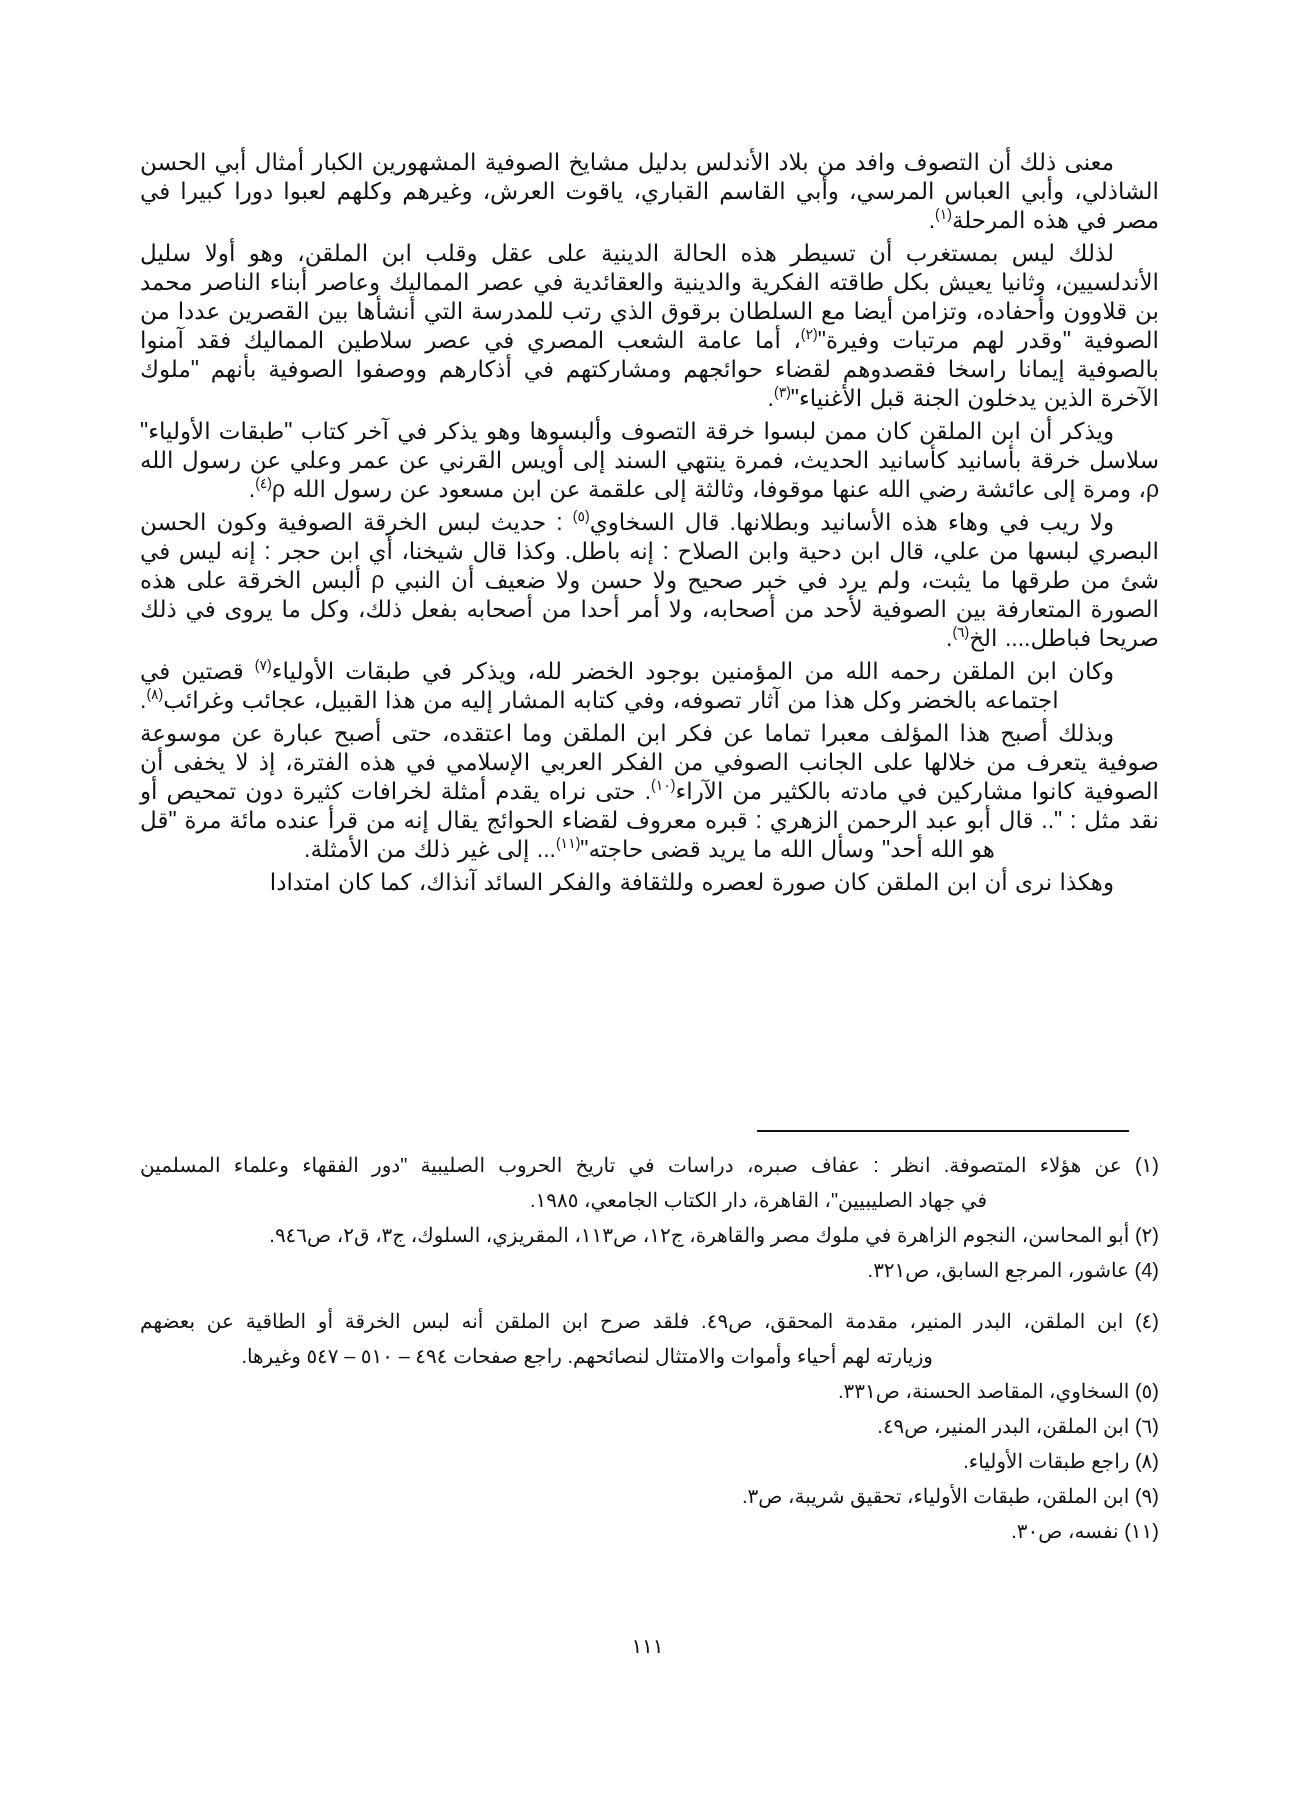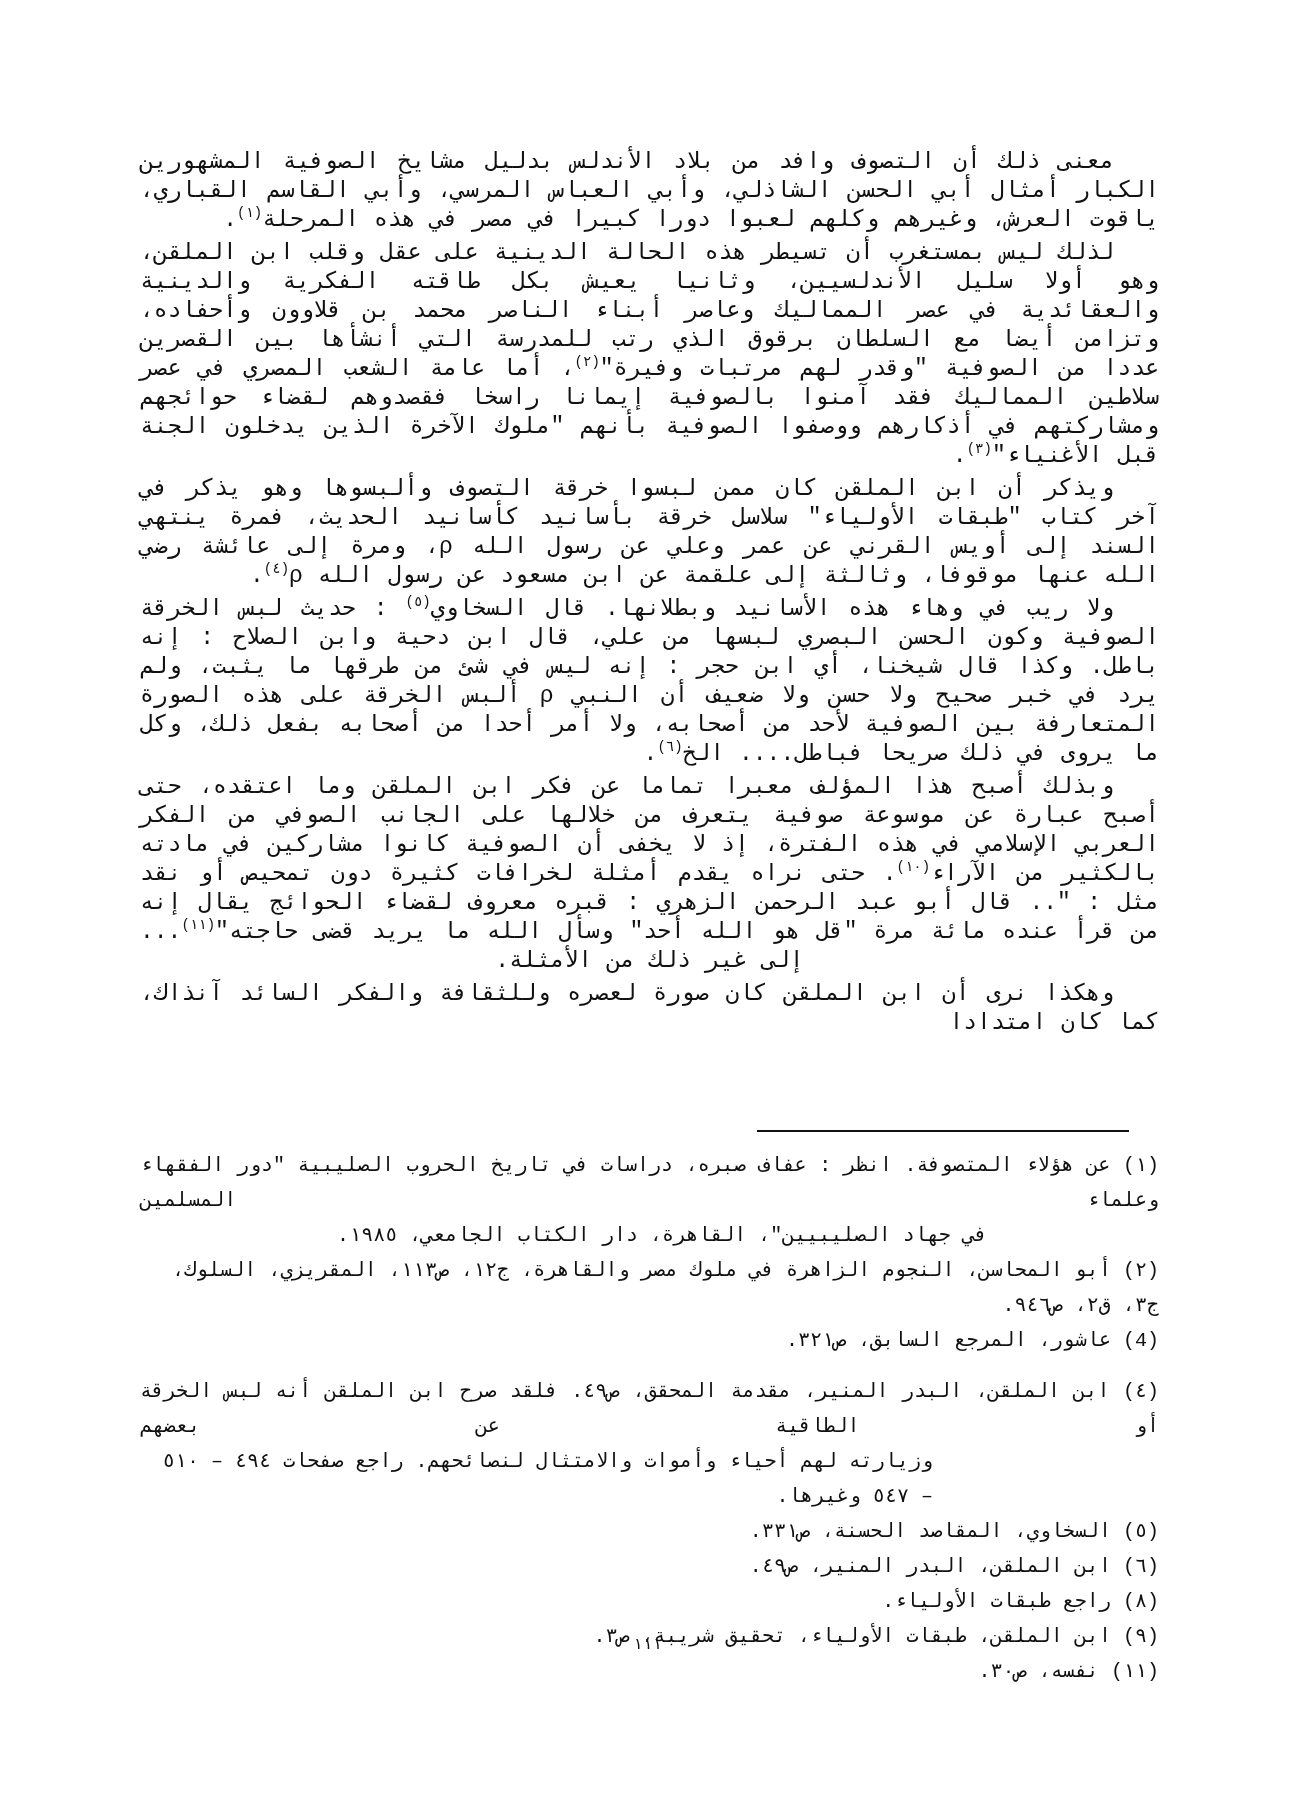--- a/index.html
+++ b/index.html
@@ -2,21 +2,21 @@
 <html lang="ar" dir="rtl"><head>
 <meta charset="utf-8">
 <style>
   html,body{margin:0;padding:0;background:#e8e8e8;}
   .page{
     position:relative;
     width:1295px;height:1800px;
     margin:0 auto;
     background:#ffffff;
     overflow:hidden;
-    font-family:Liberation Mono, monospace;
+    font-family:Liberation Sans, sans-serif;
     color:#111111;
     direction:rtl;
   }
   .content{
     position:absolute;
     top:148px;right:136px;left:140px;
     direction:rtl;
   }
   .para{
     margin:0 0 4px 0;
@@ -49,34 +49,35 @@
     text-align:right;
     white-space:normal;
   }
   .fn-line.stretch{text-align:justify;text-align-last:justify;margin-top:16px;}
   .fn-line.ind1{padding-right:172px;}
   .fn-line.ind2{padding-right:226px;}
   .page-number{
     position:absolute;
     top:1634px;left:0;right:0;
     text-align:center;
-    font-size:16px;
+    font-size:20px;
     letter-spacing:4px;
   }
 </style>
 </head>
 <body>
 
 <div class="page">
 
   <div class="content">
       <p class="para">معنى ذلك أن التصوف وافد من بلاد الأندلس بدليل مشايخ الصوفية المشهورين الكبار أمثال أبي الحسن الشاذلي، وأبي العباس المرسي، وأبي القاسم القباري، ياقوت العرش، وغيرهم وكلهم لعبوا دورا كبيرا في مصر في هذه المرحلة<span class="sup">(١)</span>.</p>
       <p class="para">لذلك ليس بمستغرب أن تسيطر هذه الحالة الدينية على عقل وقلب ابن الملقن، وهو أولا سليل الأندلسيين، وثانيا يعيش بكل طاقته الفكرية والدينية والعقائدية في عصر المماليك وعاصر أبناء الناصر محمد بن قلاوون وأحفاده، وتزامن أيضا مع السلطان برقوق الذي رتب للمدرسة التي أنشأها بين القصرين عددا من الصوفية "وقدر لهم مرتبات وفيرة"<span class="sup">(٢)</span>، أما عامة الشعب المصري في عصر سلاطين المماليك فقد آمنوا بالصوفية إيمانا راسخا فقصدوهم لقضاء حوائجهم ومشاركتهم في أذكارهم ووصفوا الصوفية بأنهم "ملوك الآخرة الذين يدخلون الجنة قبل الأغنياء"<span class="sup">(٣)</span>.</p>
       <p class="para">ويذكر أن ابن الملقن كان ممن لبسوا خرقة التصوف وألبسوها وهو يذكر في آخر كتاب "طبقات الأولياء" سلاسل خرقة بأسانيد كأسانيد الحديث، فمرة ينتهي السند إلى أويس القرني عن عمر وعلي عن رسول الله ρ، ومرة إلى عائشة رضي الله عنها موقوفا، وثالثة إلى علقمة عن ابن مسعود عن رسول الله ρ<span class="sup">(٤)</span>.</p>
       <p class="para">ولا ريب في وهاء هذه الأسانيد وبطلانها. قال السخاوي<span class="sup">(٥)</span> : حديث لبس الخرقة الصوفية وكون الحسن البصري لبسها من علي، قال ابن دحية وابن الصلاح : إنه باطل. وكذا قال شيخنا، أي ابن حجر : إنه ليس في شئ من طرقها ما يثبت، ولم يرد في خبر صحيح ولا حسن ولا ضعيف أن النبي ρ ألبس الخرقة على هذه الصورة المتعارفة بين الصوفية لأحد من أصحابه، ولا أمر أحدا من أصحابه بفعل ذلك، وكل ما يروى في ذلك صريحا فباطل.... الخ<span class="sup">(٦)</span>.</p>
+      <p class="para last-left">وكان ابن الملقن رحمه الله من المؤمنين بوجود الخضر لله، ويذكر في طبقات الأولياء<span class="sup">(٧)</span> قصتين في اجتماعه بالخضر وكل هذا من آثار تصوفه، وفي كتابه المشار إليه من هذا القبيل، عجائب وغرائب<span class="sup">(٨)</span>.</p>
       <p class="para last-center">وبذلك أصبح هذا المؤلف معبرا تماما عن فكر ابن الملقن وما اعتقده، حتى أصبح عبارة عن موسوعة صوفية يتعرف من خلالها على الجانب الصوفي من الفكر العربي الإسلامي في هذه الفترة، إذ لا يخفى أن الصوفية كانوا مشاركين في مادته بالكثير من الآراء<span class="sup">(١٠)</span>. حتى نراه يقدم أمثلة لخرافات كثيرة دون تمحيص أو نقد مثل : ".. قال أبو عبد الرحمن الزهري : قبره معروف لقضاء الحوائج يقال إنه من قرأ عنده مائة مرة "قل هو الله أحد" وسأل الله ما يريد قضى حاجته"<span class="sup">(١١)</span>... إلى غير ذلك من الأمثلة.</p>
       <p class="para">وهكذا نرى أن ابن الملقن كان صورة لعصره وللثقافة والفكر السائد آنذاك، كما كان امتدادا</p>
     </div>
 
   <div class="footnotes">
     <div class="fn-separator"></div>
     <div>
         <div class="fn-line stretch">(١) عن هؤلاء المتصوفة. انظر : عفاف صبره، دراسات في تاريخ الحروب الصليبية "دور الفقهاء وعلماء المسلمين</div>
         <div class="fn-line ind1">في جهاد الصليبيين"، القاهرة، دار الكتاب الجامعي، ١٩٨٥.</div>
         <div class="fn-line">(٢) أبو المحاسن، النجوم الزاهرة في ملوك مصر والقاهرة، ج١٢، ص١١٣، المقريزي، السلوك، ج٣، ق٢، ص٩٤٦.</div>

